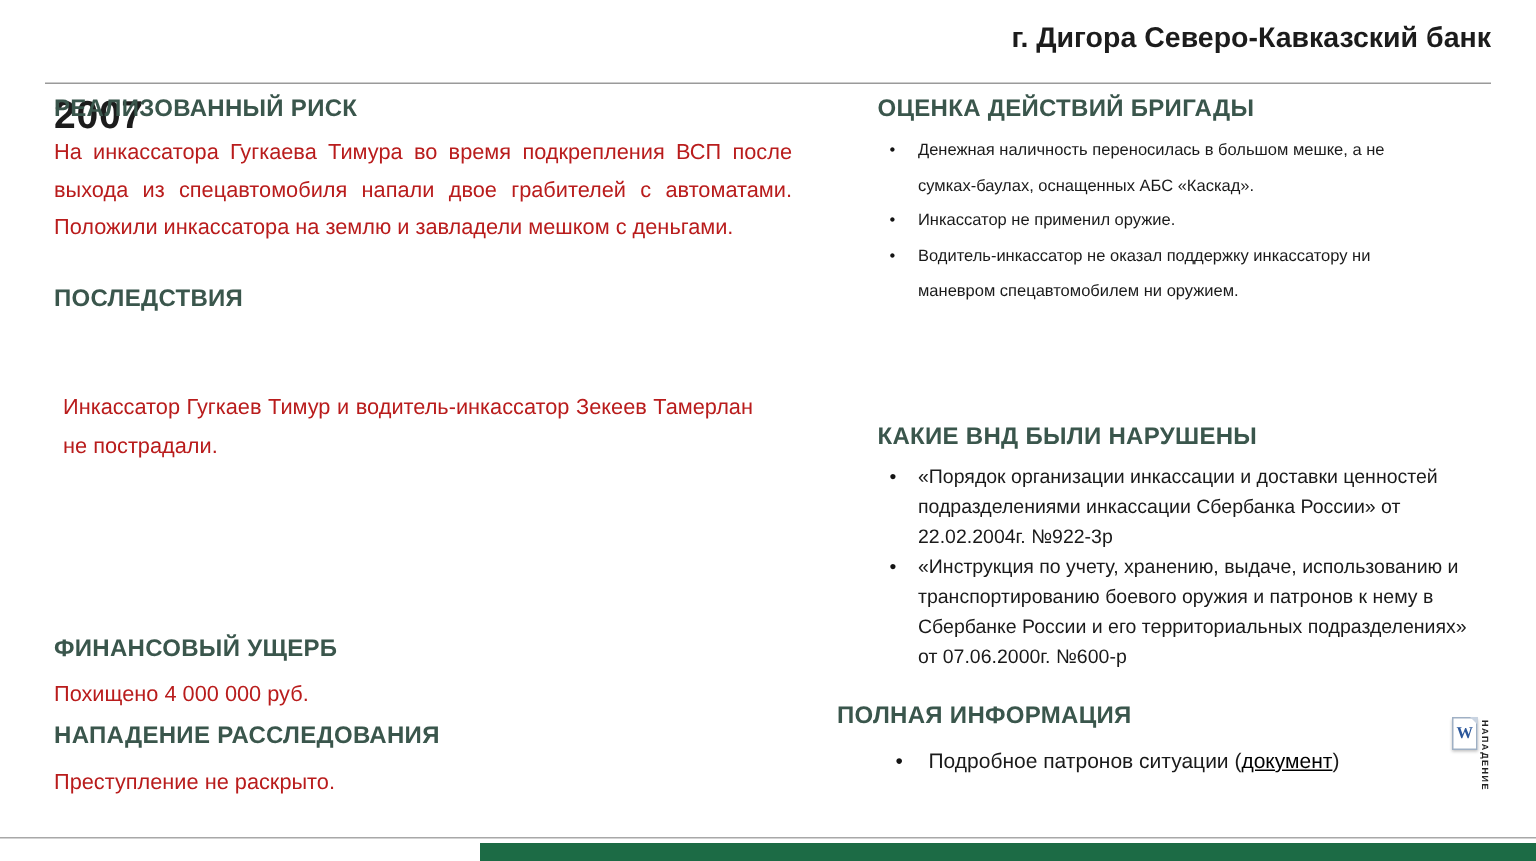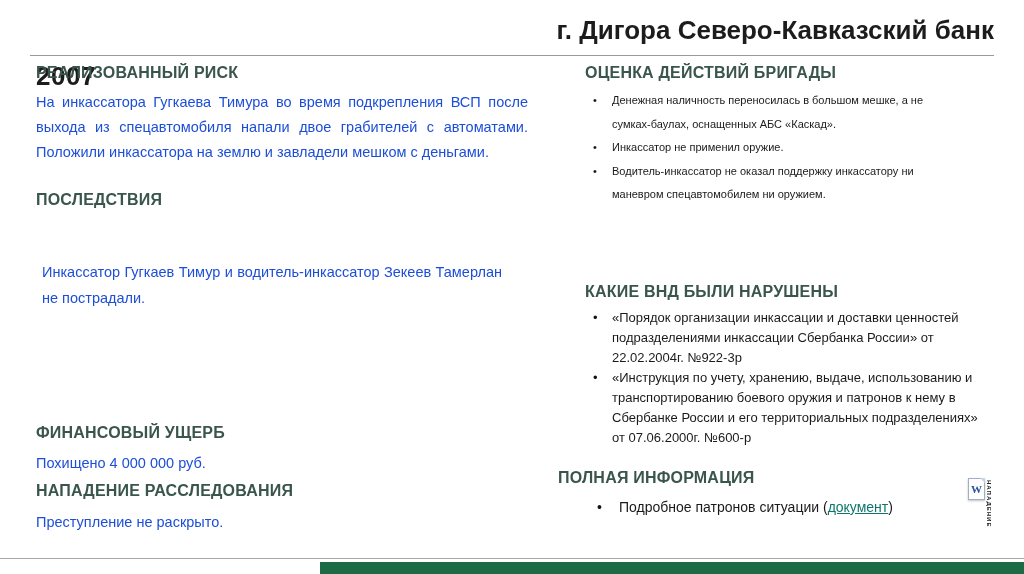--- a/index.html
+++ b/index.html
@@ -15,21 +15,21 @@
   }
 
   .year {
     position: absolute; left: 36px; top: 13px;
     font-size: 26px; font-weight: bold; color: #1c1c1c;
     letter-spacing: 0.5px;
     margin-top: 48px;
   }
   .bank {
     position: absolute; right: 30px; top: 15px;
-    font-size: 26px; font-weight: bold; color: #1c1c1c;
+    font-size: 19px; font-weight: bold; color: #1c1c1c;
     text-align: right; white-space: nowrap;
   }
 
   .hr-top {
     position: absolute; left: 30px; right: 30px; top: 55px;
     height: 1px; background: #9a9a9a;
   }
   .hr-bottom {
     position: absolute; left: 0; right: 0; top: 558px;
     height: 1px; background: #a8a8a8;
@@ -40,21 +40,21 @@
   }
 
   .section-title {
     position: absolute;
     font-size: 16px; font-weight: bold;
     color: #3a564c; letter-spacing: 0.2px;
     white-space: nowrap;
   }
   .body-text {
     position: absolute;
-    font-size: 14.5px; color: #1d4ed8;
+    font-size: 14.5px; color: #b91c1c;
   }
 
   
   .risk-text {
     left: 36px; top: 90px; width: 492px;
     line-height: 25px; text-align: justify;
   }
   .consequences-text {
     left: 42px; top: 259px; width: 460px;
     line-height: 26px; text-align: justify;
@@ -82,21 +82,21 @@
     left: 585px; top: 308px; width: 400px;
     font-size: 13px; line-height: 20px;
   }
   .info-list {
     left: 592px; top: 496px; width: 400px;
     font-size: 14px; line-height: 22px;
   }
   .info-list li::before { left: 5px; }
 
   .doc-link {
-    color: #0f766e; text-decoration: underline; cursor: pointer;
+    color: #000000; text-decoration: underline; cursor: pointer;
   }
 
   
   .attachment {
     position: absolute; left: 968px; top: 478px;
     display: flex; align-items: flex-start;
   }
   .doc-icon {
     position: relative; width: 17px; height: 22px;
     background: #ffffff; border: 1px solid #9fb0c4;

